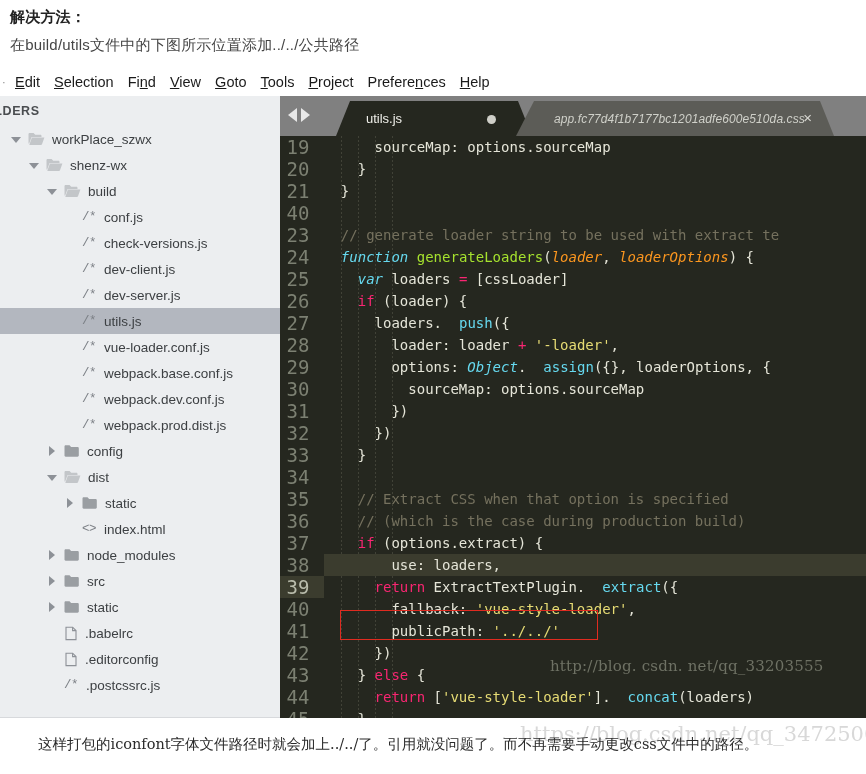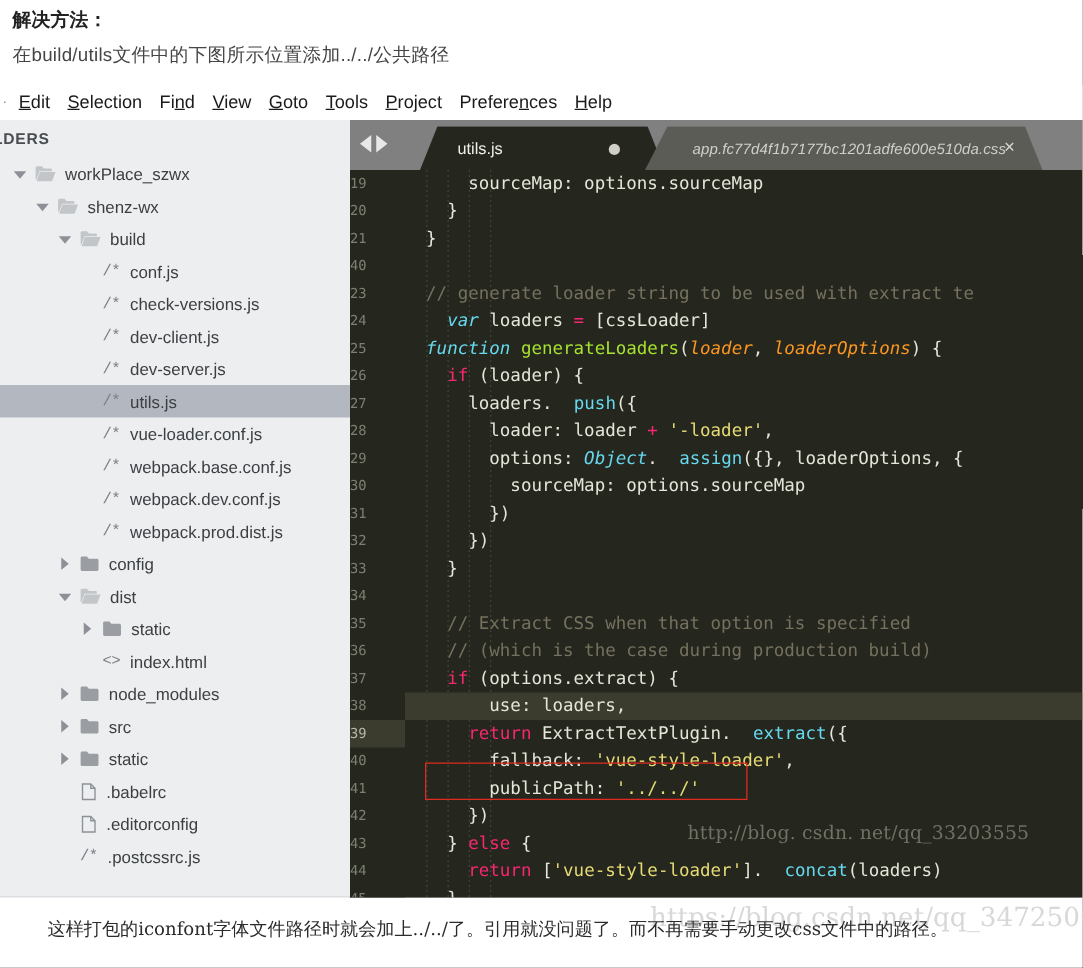--- a/index.html
+++ b/index.html
@@ -193,24 +193,24 @@
     font-family: "DejaVu Sans Mono", "Liberation Mono", monospace;
     font-size: 14px;
   }
   .gutter {
     position: absolute; left: 0; top: 0;
     width: 44px; height: 582px;
     background: #25271f;
   }
   .gutter .gnum {
     height: 22px; line-height: 22px;
-    text-align: left;
+    text-align: center;
     padding-right: 8px;
     color: #7c8072;
-    font-size: 11px;
+    font-size: 19px;
     box-sizing: border-box;
   }
   .gutter .gnum.cur {
     background: #3b3c2e;
     color: #b8bbab;
   }
   .lines {
     position: absolute; left: 44px; top: 0;
     width: 542px; height: 582px;
   }
@@ -587,22 +587,22 @@
           <div class="guide" style="left: 33.8px;"></div>
           <div class="guide" style="left: 50.7px;"></div>
           <div class="guide" style="left: 67.6px;"></div>
         </div>
       <div class="lines" id="codelines">
           <div class="ln"><span class="t-plain">      sourceMap: options.sourceMap</span></div>
           <div class="ln"><span class="t-plain">    }</span></div>
           <div class="ln"><span class="t-plain">  }</span></div>
           <div class="ln"><span class="t-plain"></span></div>
           <div class="ln"><span class="t-com">  // generate loader string to be used with extract te</span></div>
+          <div class="ln"><span class="t-plain">  </span><span class="t-kw2">function</span><span class="t-plain"> </span><span class="t-fn">generateLoaders</span><span class="t-plain">(</span><span class="t-param">loader</span><span class="t-plain">, </span><span class="t-param">loaderOptions</span><span class="t-plain">) {</span></div>
           <div class="ln"><span class="t-plain">    </span><span class="t-kw2">var</span><span class="t-plain"> loaders </span><span class="t-op">=</span><span class="t-plain"> [cssLoader]</span></div>
-          <div class="ln"><span class="t-plain">  </span><span class="t-kw2">function</span><span class="t-plain"> </span><span class="t-fn">generateLoaders</span><span class="t-plain">(</span><span class="t-param">loader</span><span class="t-plain">, </span><span class="t-param">loaderOptions</span><span class="t-plain">) {</span></div>
           <div class="ln"><span class="t-plain">    </span><span class="t-kw">if</span><span class="t-plain"> (loader) {</span></div>
           <div class="ln"><span class="t-plain">      loaders.</span><span class="t-meth">push</span><span class="t-plain">({</span></div>
           <div class="ln"><span class="t-plain">        loader: loader </span><span class="t-op">+</span><span class="t-plain"> </span><span class="t-str">'-loader'</span><span class="t-plain">,</span></div>
           <div class="ln"><span class="t-plain">        options: </span><span class="t-kw2">Object</span><span class="t-plain">.</span><span class="t-meth">assign</span><span class="t-plain">({}, loaderOptions, {</span></div>
           <div class="ln"><span class="t-plain">          sourceMap: options.sourceMap</span></div>
           <div class="ln"><span class="t-plain">        })</span></div>
           <div class="ln"><span class="t-plain">      })</span></div>
           <div class="ln"><span class="t-plain">    }</span></div>
           <div class="ln"><span class="t-plain"></span></div>
           <div class="ln"><span class="t-com">    // Extract CSS when that option is specified</span></div>

